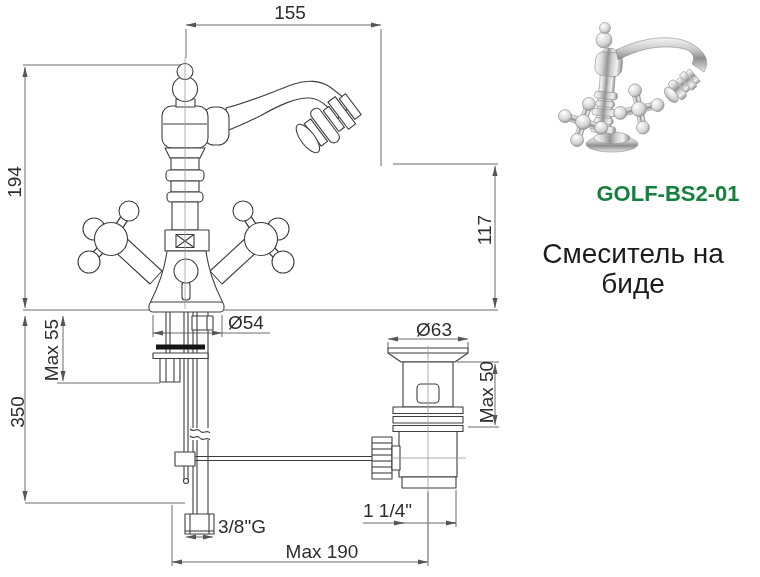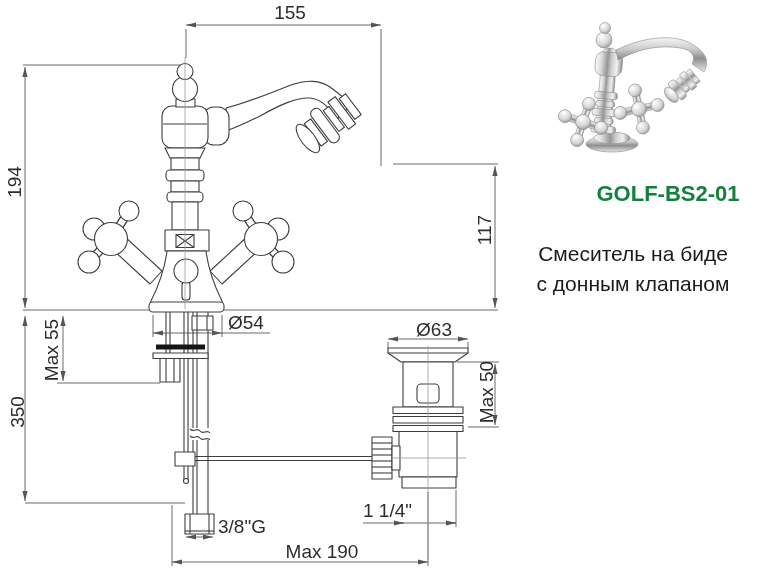--- a/index.html
+++ b/index.html
@@ -11,21 +11,21 @@
   .draw{stroke:#3e3e3e;stroke-width:1.1;fill:#ffffff;stroke-linejoin:round;}
   .drawnf{stroke:#3e3e3e;stroke-width:1.1;fill:none;stroke-linejoin:round;}
   .cl{stroke:#9a9a9a;stroke-width:0.8;fill:none;}
   .spoked{stroke:#3e3e3e;stroke-width:9;stroke-linecap:round;}
   .spokew{stroke:#ffffff;stroke-width:6.4;stroke-linecap:round;}
   .dimtxt{font-family:"Liberation Sans",sans-serif;font-size:19px;fill:#2d2d2d;}
   .photo-stroke{stroke:#8d8d8d;stroke-width:0.6;}
   .product-code{position:absolute;left:578px;top:181px;width:180px;text-align:center;
         font-size:22px;font-weight:bold;color:#15803d;}
   .product-desc{position:absolute;left:510px;top:239px;width:246px;text-align:center;
-        font-size:21px;line-height:30px;color:#1b1b1b;}
+        font-size:28px;line-height:30px;color:#1b1b1b;}
 </style>
 </head>
 <body>
 
 <div class="page">
 
 <svg width="760" height="577" viewBox="0 0 760 577">
   <defs>
     <marker id="ar" viewBox="0 0 12 8" refX="11" refY="4" markerWidth="12" markerHeight="8" orient="auto-start-reverse" markerUnits="userSpaceOnUse">
       <path d="M11,4 L1,1.4 L1,6.6 Z" fill="#555"></path>
@@ -272,16 +272,15 @@
       <circle cx="612" cy="109" r="6.5" fill="url(#chrR)" class="photo-stroke"></circle>
       <circle cx="650" cy="109" r="6.5" fill="url(#chrR)" class="photo-stroke"></circle>
       <circle cx="631" cy="109" r="7.5" fill="url(#chrR)" class="photo-stroke"></circle>
     </g>
   </g>
 </svg>
 
 <div class="product-code">GOLF-BS2-01</div>
 <div class="product-desc">
   <div>Смеситель на биде</div>
-  <div>с донным клапаном</div>
 </div>
 
 </div>
 
 </body></html>

